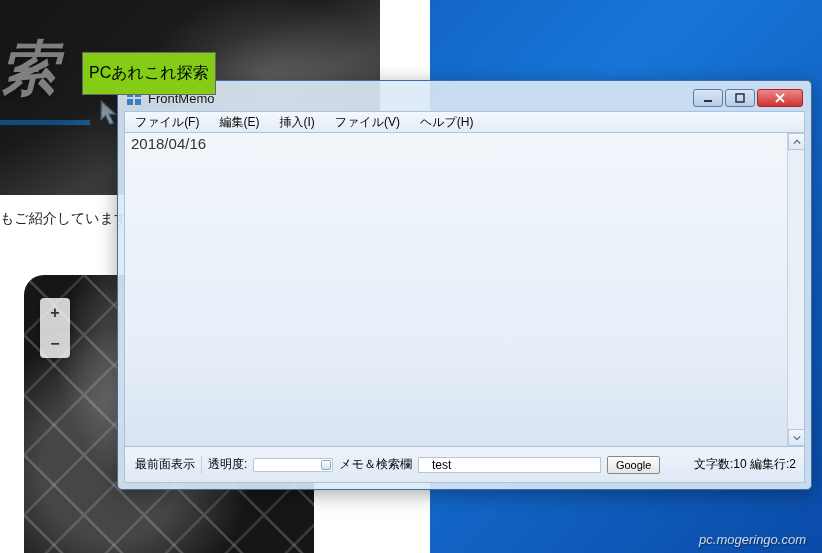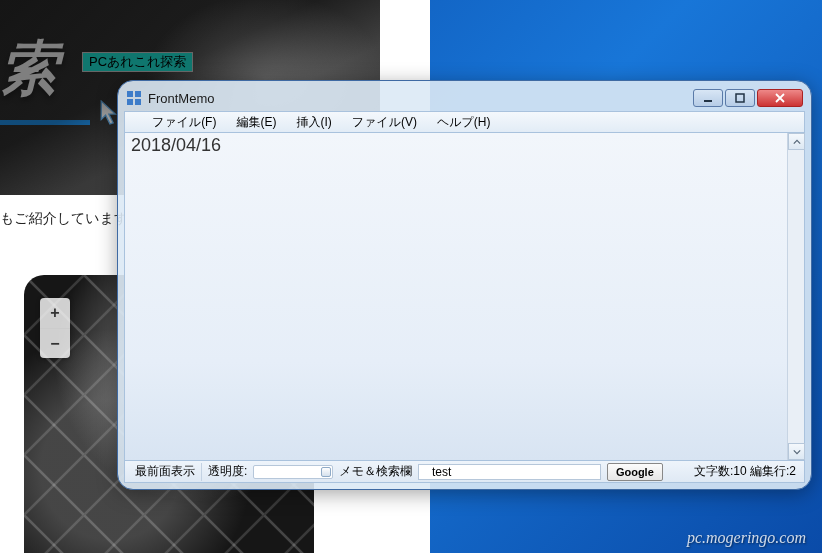--- a/index.html
+++ b/index.html
@@ -44,24 +44,24 @@
   position: absolute; left: 0; top: 120px; width: 90px; height: 5px;
   background: #2196f3;
 }
 .cursor-arrow {
   position: absolute; left: 100px; top: 100px; width: 22px; height: 26px;
   pointer-events: none;
 }
 .tooltip {
   position: absolute;
   left: 82px; top: 52px;
-  background: #0f766e;
+  background: #84cc16;
   border: 1px solid #666;
-  padding: 0 6px;
-  font-size: 13px;
+  padding: 10px 6px;
+  font-size: 16px;
   z-index: 5;
 }
 .caption {
   position: absolute; left: 0px; top: 210px;
   font-size: 14px; color: #222;
 }
 .map-widget {
   position: absolute;
   left: 24px; top: 275px; width: 290px; height: 278px;
   border-radius: 20px 20px 0 0;
@@ -94,21 +94,21 @@
 }
 .zoom-btn + .zoom-btn { border-top: 1px solid #ccc; }
 
 
 .fm-window {
   position: absolute;
   left: 117px; top: 80px;
   width: 695px; height: 410px;
   background: rgba(220, 233, 245, 0.9);
   border: 1px solid #3f6aa3;
-  border-radius: 16px;
+  border-radius: 5px;
   box-shadow: 0 4px 20px rgba(0,0,0,.35);
   padding: 6px;
   display: flex; flex-direction: column;
 }
 .fm-titlebar {
   height: 22px;
   display: flex; align-items: center;
   padding: 0 2px;
 }
 .fm-icon {
@@ -131,52 +131,52 @@
   background: linear-gradient(#e88, #c33);
   border-color: #a22;
   width: 46px;
 }
 .fm-winbtn svg { width: 10px; height: 10px; }
 .fm-menubar {
   background: linear-gradient(#f4f8fc, #e2ecf6);
   border: 1px solid #a9c2dd;
   height: 22px;
   display: flex; align-items: center;
-  padding: 0 17px;
+  padding: 0 0;
   margin-top: 2px;
 }
 .fm-menuitem {
   padding: 2px 10px;
   cursor: pointer;
   font-size: 12px;
 }
 .fm-text {
   flex: 1;
   background: linear-gradient(180deg, #f2f6fb 0%, #e6eef8 70%, #d8e4f2 100%);
   border: 1px solid #a9c2dd;
   border-top: none;
   padding: 2px 6px;
-  font-size: 18px;
+  font-size: 15px;
   color: #333;
   position: relative;
 }
 .fm-scroll {
   position: absolute; right: 0; top: 0; width: 17px; bottom: 0;
   background: #e9eff6;
   border-left: 1px solid #c7d4e3;
 }
 .fm-scroll-btn {
   height: 17px; width: 17px;
   background: linear-gradient(#f4f8fc, #dde8f3);
   border: 1px solid #b6c7da;
   display: flex; align-items: center; justify-content: center;
 }
 .fm-scroll-btn.bottom { position: absolute; bottom: 0; }
 .fm-status {
-  height: 22px;
+  height: 36px;
   background: linear-gradient(#eef4fb, #dfe9f4);
   border: 1px solid #a9c2dd;
   border-top: none;
   display: flex; align-items: center;
   padding: 0 4px;
   gap: 6px;
   font-size: 12px;
 }
 .fm-status-btn {
   padding: 0 6px; height: 18px;
@@ -207,28 +207,27 @@
   font-size: 12px;
   font-family: inherit;
 }
 .fm-google-btn {
   height: 18px; padding: 0 8px;
   background: linear-gradient(#fcfcfc, #e6e6e6);
   border: 1px solid #888;
   border-radius: 2px;
   cursor: pointer;
   font-size: 11px;
-  font-weight: bold;
 }
 .fm-statustext { margin-left: auto; padding-right: 4px; white-space: nowrap; }
 
 .watermark {
   position: absolute; right: 16px; bottom: 6px;
-  font-family: Liberation Serif, serif;
-  font-size: 16px; font-style: italic;
+  font-family: Liberation Sans, sans-serif;
+  font-size: 13px; font-style: italic;
   color: rgba(255,255,255,.8);
   text-shadow: 1px 1px 2px rgba(0,0,0,.5);
   pointer-events: none;
 }
 </style>
 </head>
 <body>
 
 <div class="desktop"></div>
 

